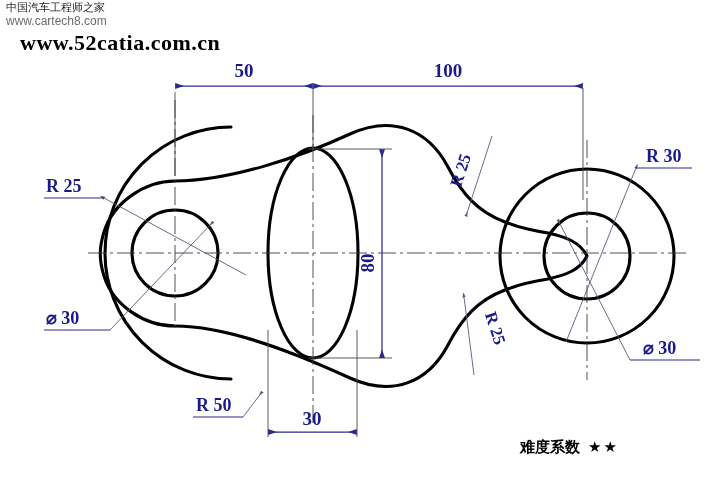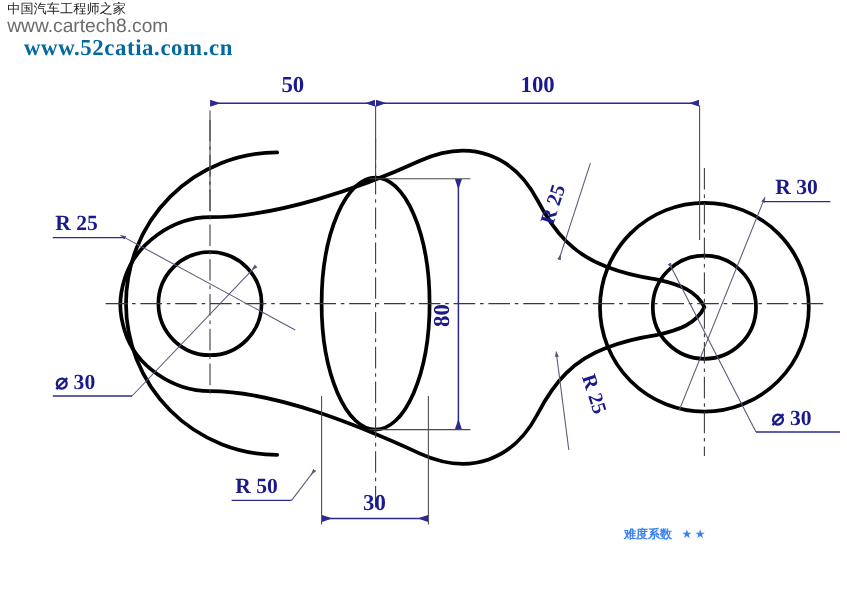--- a/index.html
+++ b/index.html
@@ -29,45 +29,45 @@
   .wm-cn {
     font-family: "DejaVu Sans", sans-serif;
     font-size: 11px;
     font-weight: normal;
     color: #1d1d1d;
     letter-spacing: 0px;
     white-space: nowrap;
   }
   .wm-url {
     font-family: "Liberation Sans", sans-serif;
-    font-size: 16px;
+    font-size: 12px;
     color: #6b6b6b;
     white-space: nowrap;
     margin-top: 1px;
   }
   .wm-main {
     position: absolute;
     left: 20px;
     top: 30px;
     font-family: "Liberation Serif", serif;
     font-weight: bold;
-    font-size: 19px;
-    color: #0369a1;
+    font-size: 22px;
+    color: #000000;
     letter-spacing: 0.5px;
     white-space: nowrap;
     text-align: center;
   }
   .difficulty {
     position: absolute;
     left: 520px;
     top: 438px;
     font-family: "DejaVu Sans", sans-serif;
-    font-size: 10px;
+    font-size: 15px;
     font-weight: bold;
-    color: #3b82f6;
+    color: #000000;
     white-space: nowrap;
   }
   .difficulty .stars {
     letter-spacing: 2px;
     margin-left: 8px;
   }
 </style>
 </head>
 <body>
 

